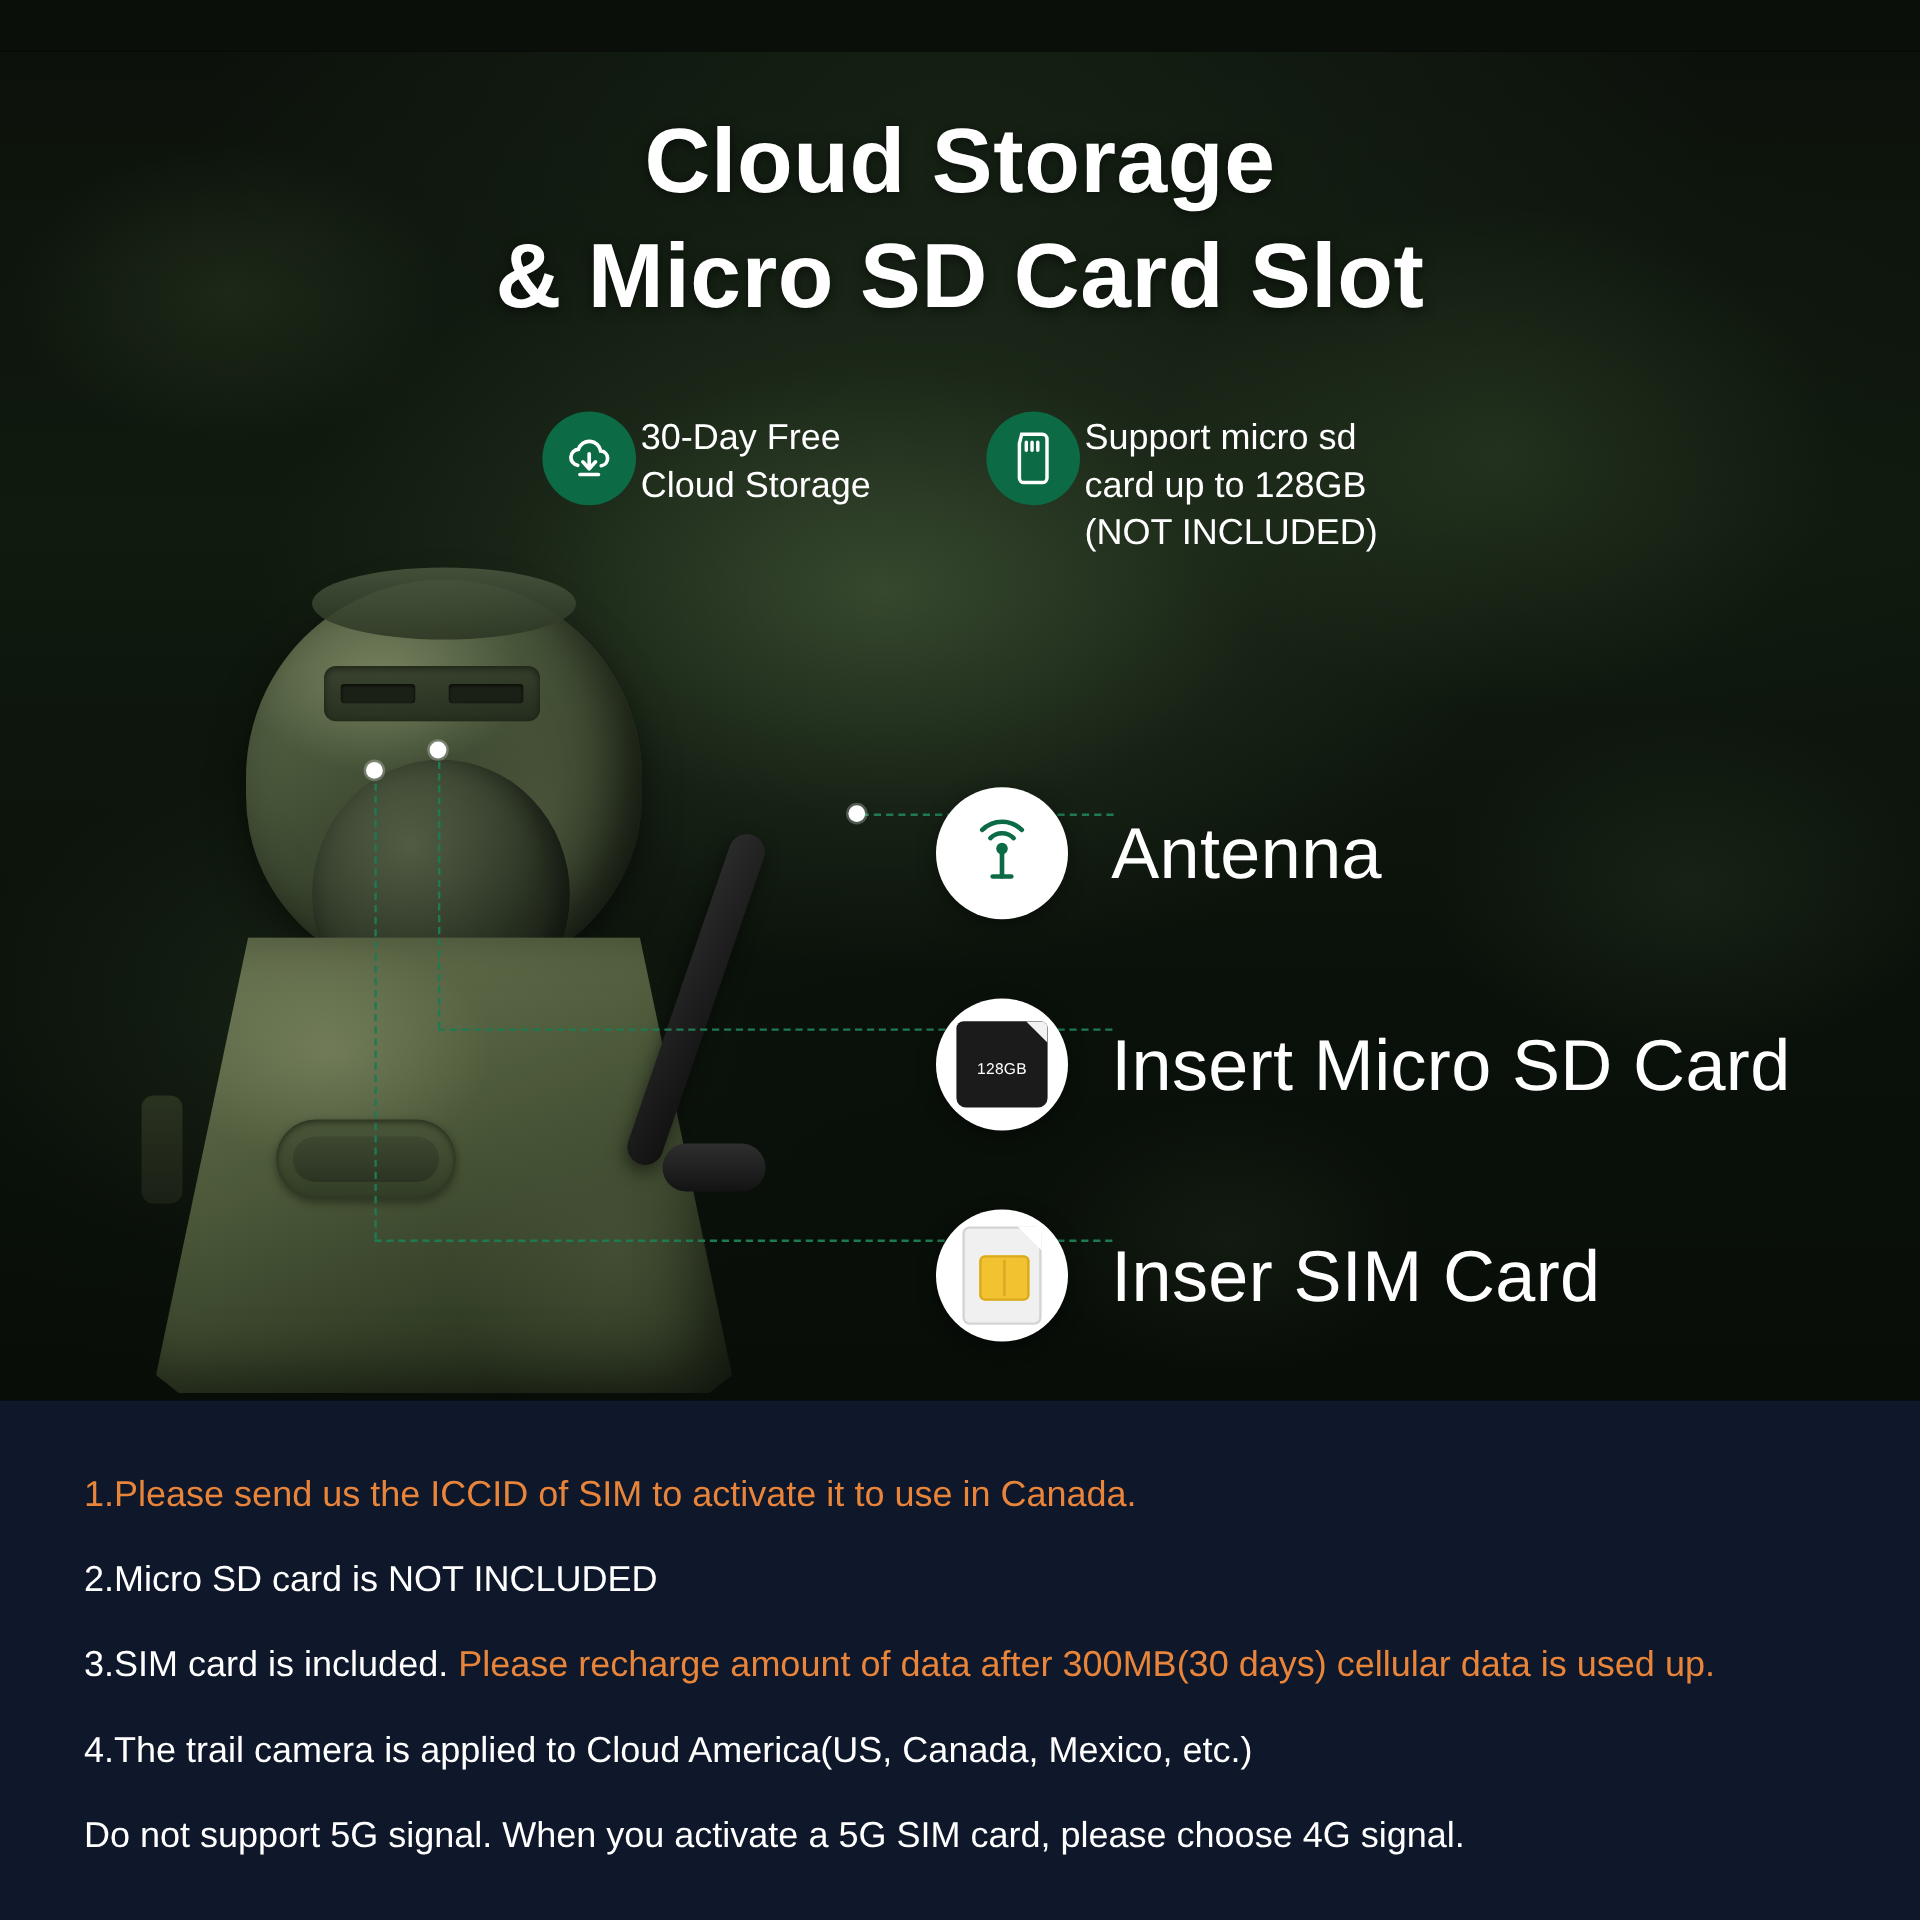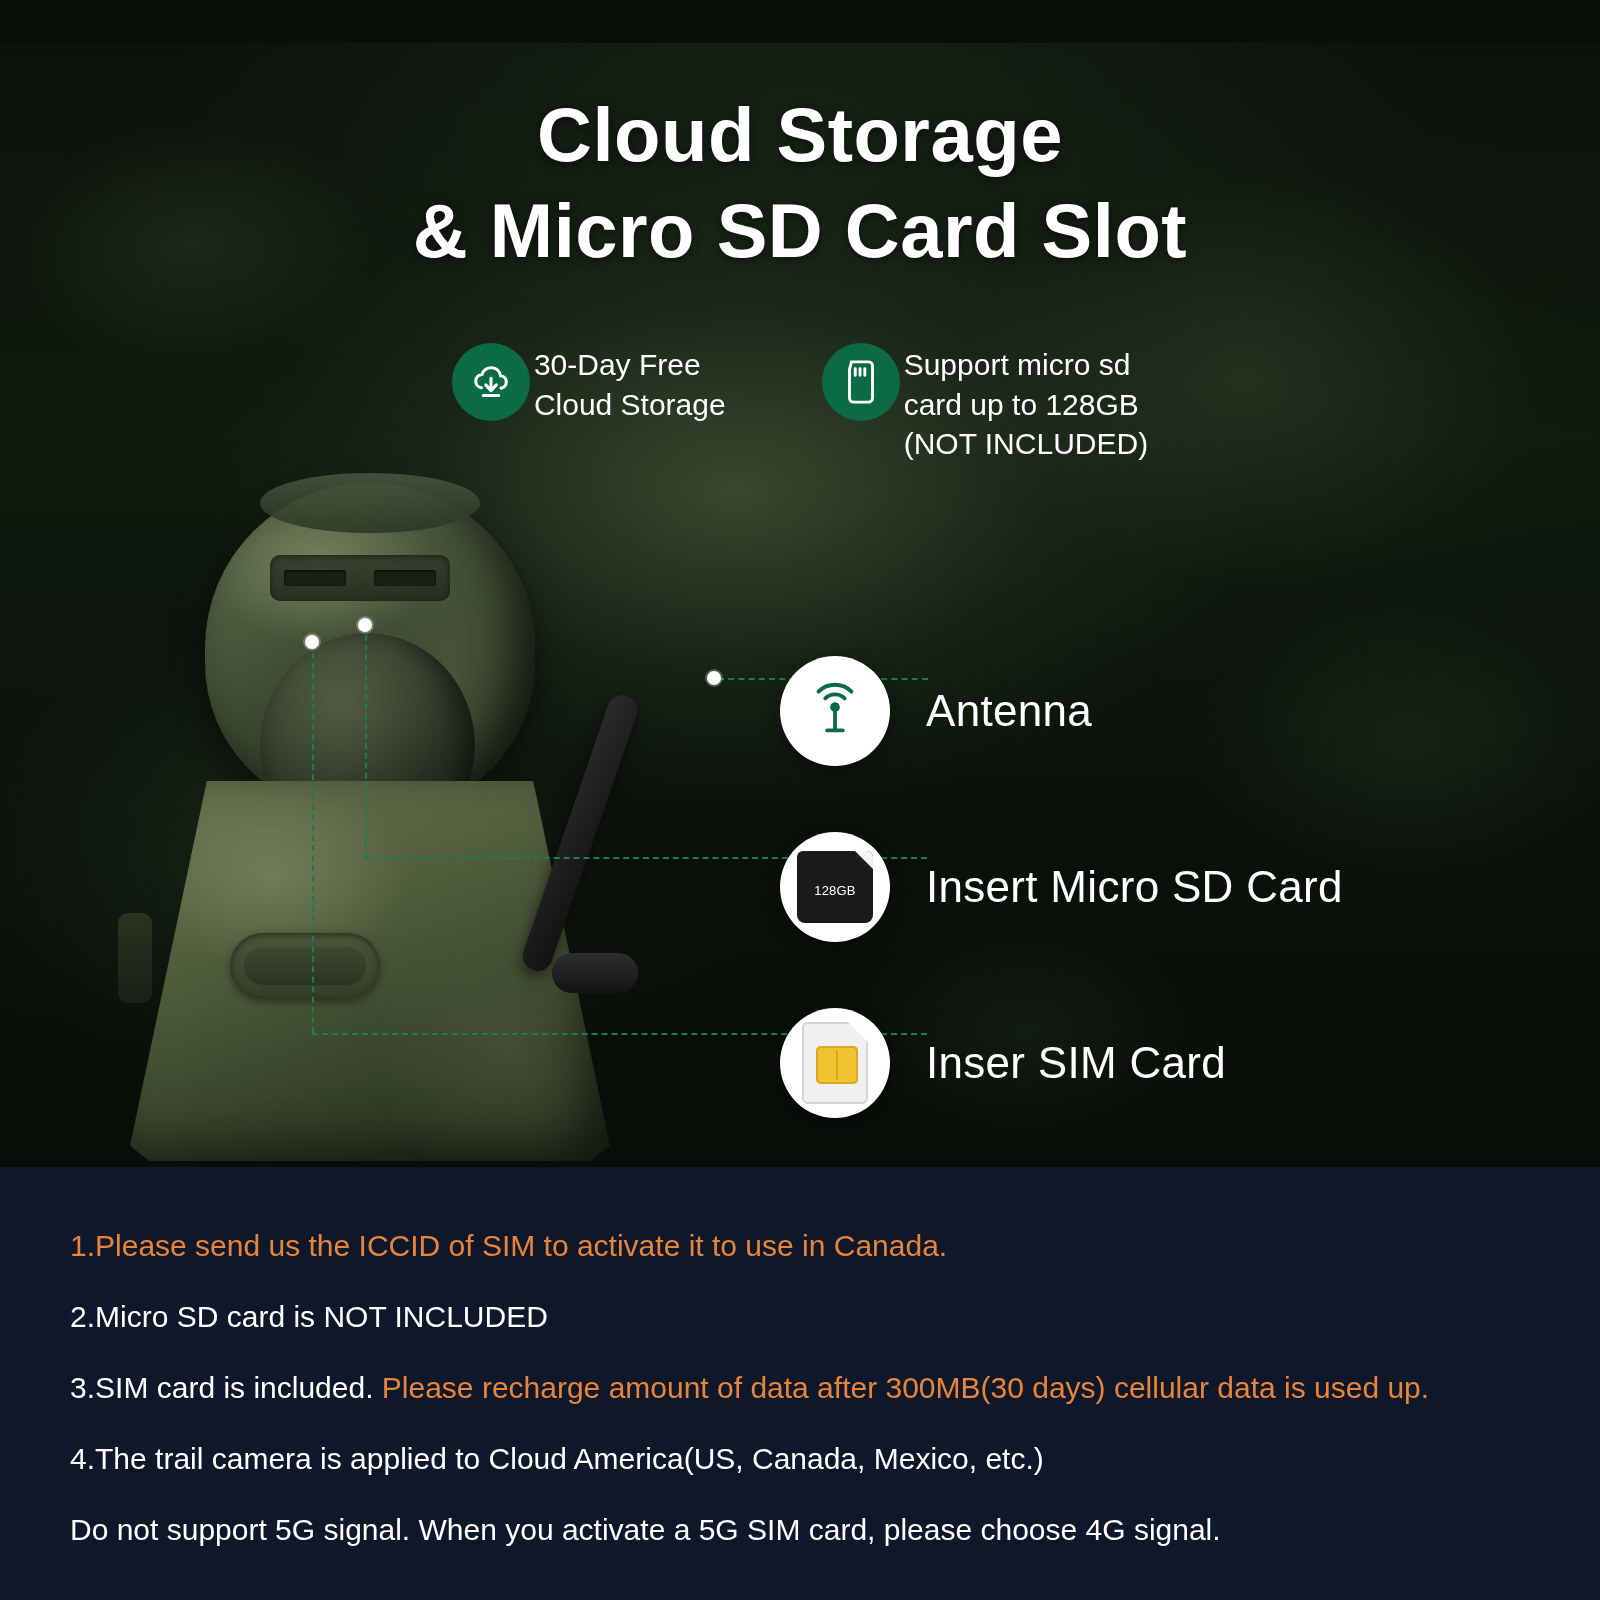--- a/index.html
+++ b/index.html
@@ -177,21 +177,21 @@
     display: flex; align-items: center; gap: 36px; height: 176px;
   }
   .callout-badge {
     width: 110px; height: 110px; border-radius: 50%;
     background: #ffffff;
     display: flex; align-items: center; justify-content: center;
     flex: 0 0 auto;
     box-shadow: 0 4px 16px rgba(0,0,0,0.4);
   }
   .callout-label {
-    color: #ffffff; font-size: 44px; font-weight: normal; letter-spacing: .3px;
+    color: #ffffff; font-size: 60px; font-weight: normal; letter-spacing: .3px;
   }
   .sd-chip {
     width: 76px; height: 72px; background: #1b1b1b; border-radius: 6px 6px 8px 8px;
     position: relative; display: flex; align-items: center; justify-content: center;
   }
   .sd-chip::before {
     content: ""; position: absolute; top: 0; right: 0;
     border-top: 18px solid #f2f2f2; border-left: 18px solid transparent;
     border-radius: 0 6px 0 0;
   }

